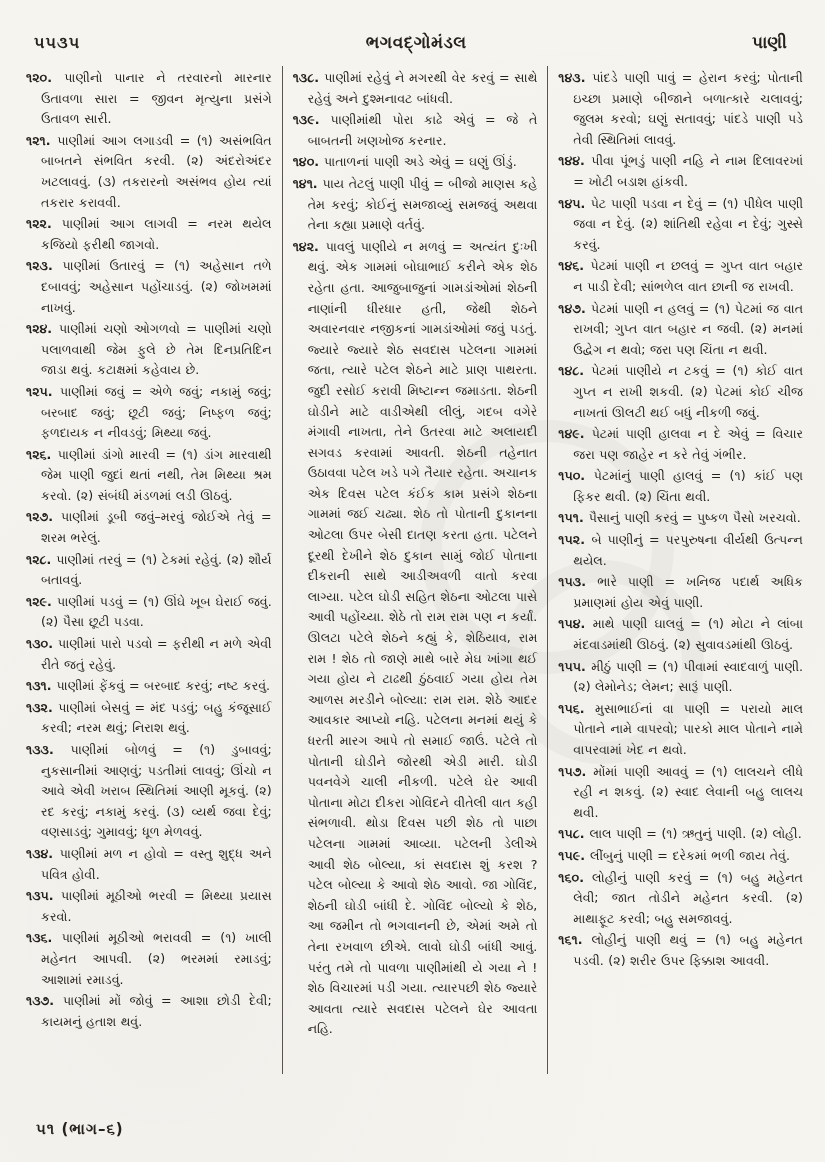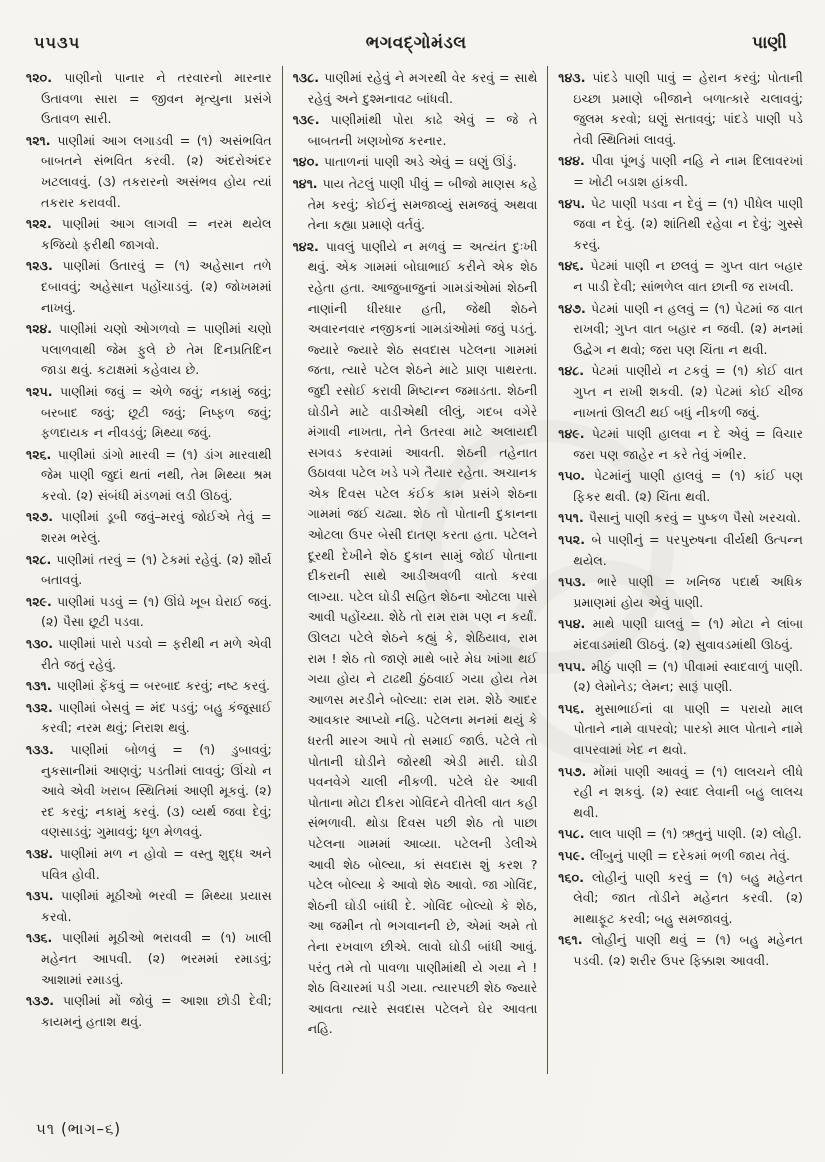--- a/index.html
+++ b/index.html
@@ -57,21 +57,21 @@
     text-align: justify;
     padding-left: 15px;
     text-indent: -15px;
     word-spacing: 0.5px;
   }
   .entry-num { font-weight: bold; }
   .footer {
     position: absolute;
     left: 36px; bottom: 24px;
     font-size: 15px;
-    font-weight: normal;
+    font-weight: bold;
     letter-spacing: 1px;
   }
 </style>
 </head>
 <body>
 
 <div class="page">
   <div class="scan-noise"></div>
   <div class="watermark wm1"></div>
   <div class="watermark wm2"></div>

